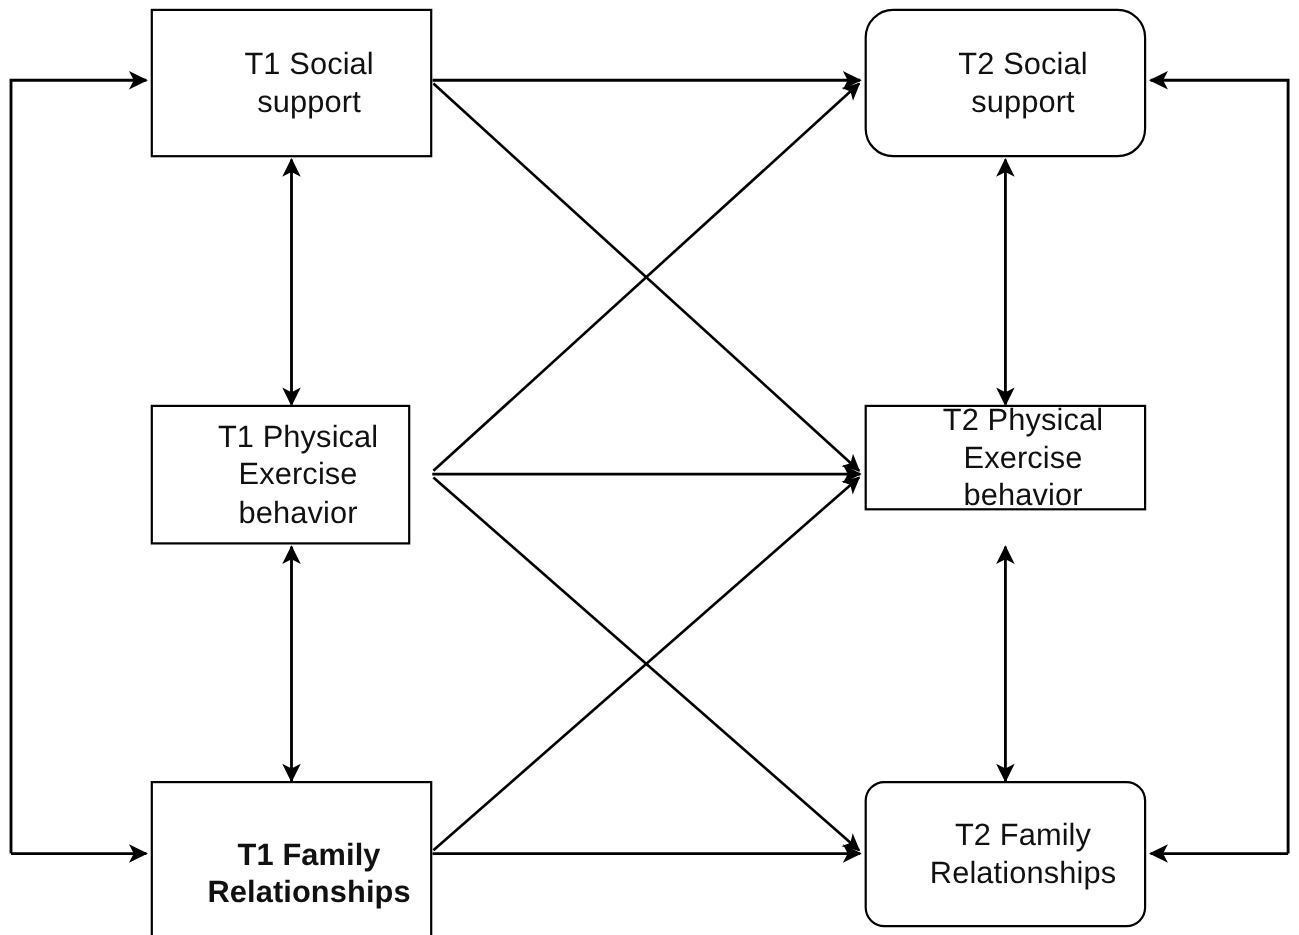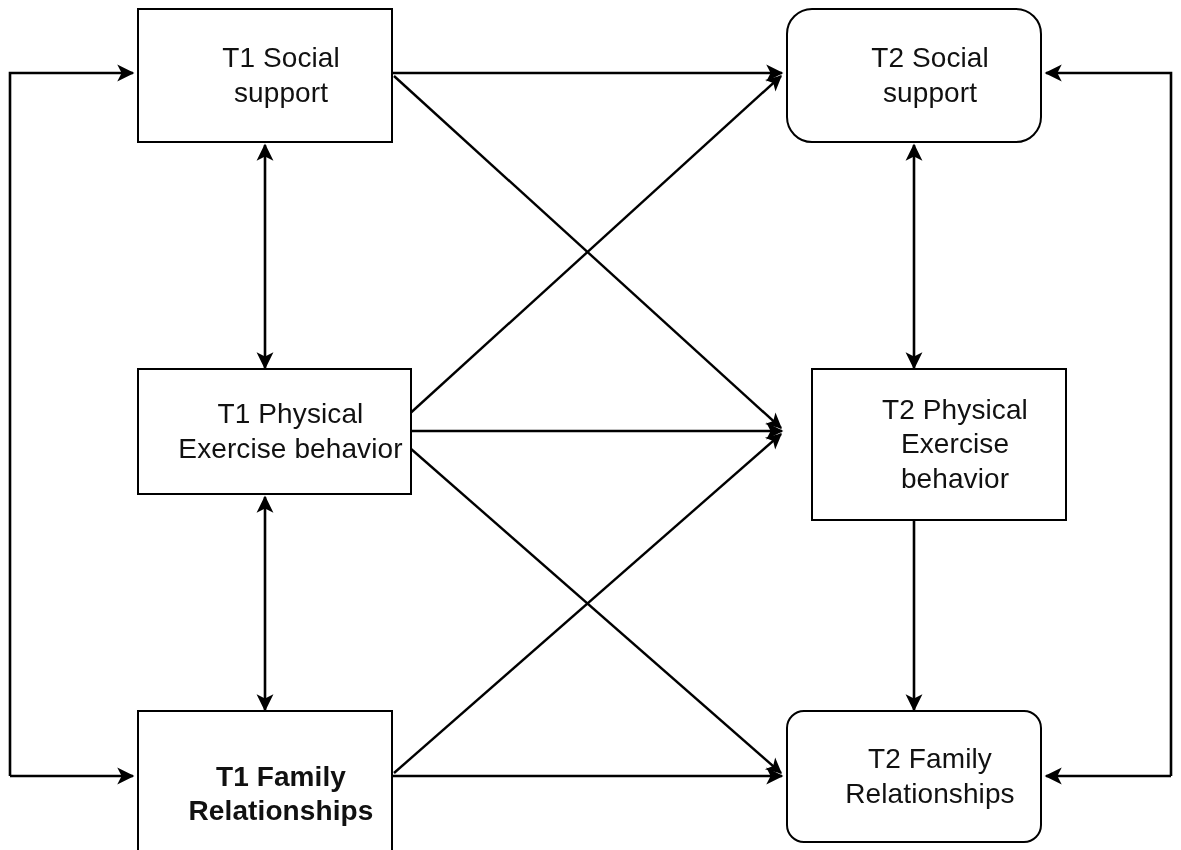--- a/index.html
+++ b/index.html
@@ -102,26 +102,26 @@
   </svg>
 
   <div class="node-box" style="left:137px; top:8px; width:256px; height:135px;">
     <span class="node-label">T1 Social support</span>
   </div>
 
   <div class="node-box" style="left:786px; top:8px; width:256px; height:135px;border-radius:26px;">
     <span class="node-label">T2 Social support</span>
   </div>
 
-  <div class="node-box" style="left:137px; top:368px; width:275px; height:127px;">
+  <div class="node-box" style="left:137px; top:368px; width:236px; height:127px;">
     <span class="node-label">T1 Physical
 Exercise behavior</span>
   </div>
 
-  <div class="node-box" style="left:811px; top:368px; width:256px; height:153px;">
+  <div class="node-box" style="left:786px; top:368px; width:256px; height:96px;">
     <span class="node-label">T2 Physical
 Exercise behavior</span>
   </div>
 
   <div class="node-box" style="left:137px; top:710px; width:256px; height:168px;font-weight:bold;">
     <span class="node-label">T1 Family
 Relationships</span>
   </div>
 
   <div class="node-box" style="left:786px; top:710px; width:256px; height:133px;border-radius:18px;">

